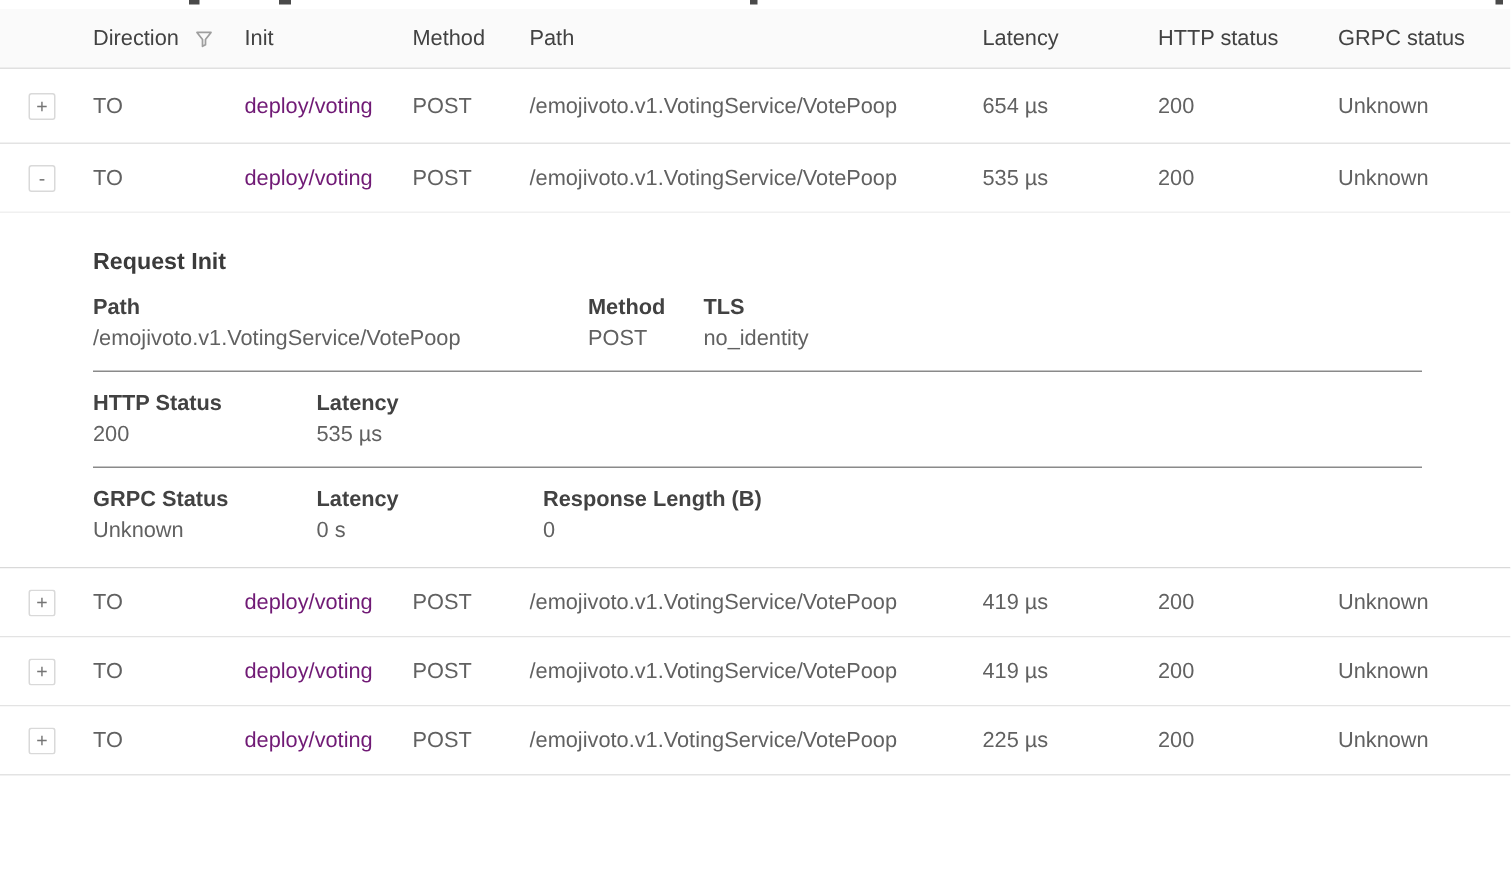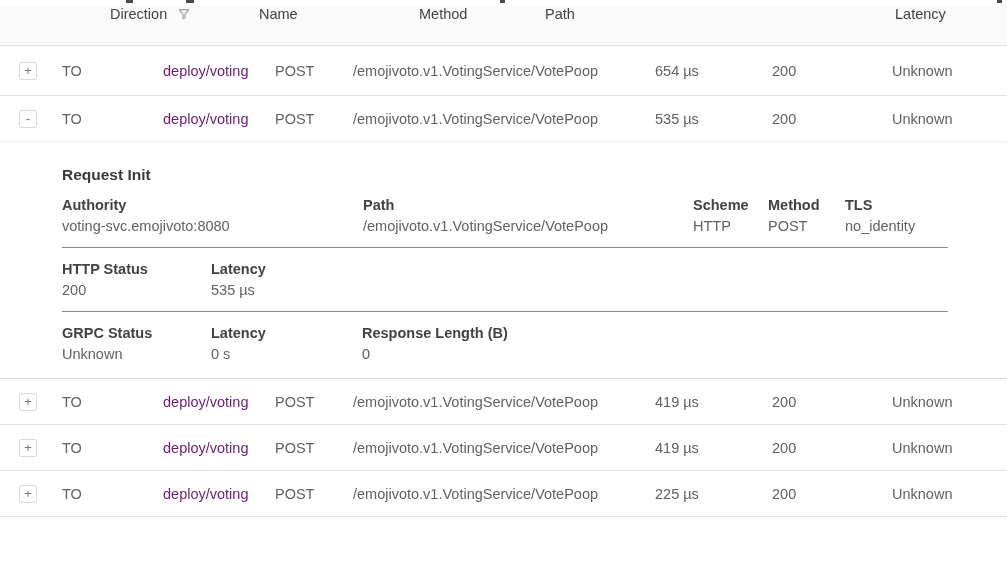--- a/index.html
+++ b/index.html
@@ -14,25 +14,24 @@
   
   .topstrip { position: relative; height: 6px; background: #ffffff; }
   .topstrip .mark { position: absolute; top: 0; height: 3px; background: #4a4a4a; }
   .m1 { left: 126px; width: 7px; }
   .m2 { left: 186px; width: 8px; }
   .m3 { left: 500px; width: 5px; }
   .m4 { left: 997px; width: 5px; }
 
   
   .thead {
-    display: flex; align-items: flex-start;
+    display: flex; align-items: center;
     height: 40px; background: #fafafa;
     border-bottom: 1px solid #e0e0e0;
     color: #424242;
-    gap: 48px;
   }
   .row {
     display: flex; align-items: center;
     height: 50px;
     border-bottom: 1px solid #e3e3e3;
     background: #fff;
   }
   .row.expanded { height: 46px; border-bottom: 1px solid #f0f0f0; }
   .row.r3, .row.r4, .row.r5 { height: 46px; }
 
@@ -100,21 +99,21 @@
 <div class="thead">
   <div class="cell col-expander"></div>
   <div class="cell col-direction hcell-direction">
     <span>Direction</span>
     <span class="funnel">
       <svg width="14" height="14" viewBox="0 0 24 24">
           <path d="M4 4.5h16l-6.3 8v6l-3.4 1.8v-7.8z" fill="none" stroke="#9e9e9e" stroke-width="2" stroke-linejoin="round"></path>
         </svg>
     </span>
   </div>
-  <div class="cell col-name">Name</div>
+  <div class="cell col-name">Init</div>
   <div class="cell col-method">Method</div>
   <div class="cell col-path">Path</div>
   <div class="cell col-latency">Latency</div>
   <div class="cell col-http">HTTP status</div>
   <div class="cell col-grpc">GRPC status</div>
 </div>
 
 <div class="row">
   <div class="cell col-expander">
       <button class="expander-btn">+</button>
@@ -139,31 +138,23 @@
   <div class="cell col-latency">535 µs</div>
   <div class="cell col-http">200</div>
   <div class="cell col-grpc">Unknown</div>
 </div>
 
 <div class="detail">
 
   <div>
     <div class="section-title">Request Init</div>
     <div class="fields">
-      <div class="field w301">
-        <div class="flabel">Authority</div>
-        <div class="fvalue">voting-svc.emojivoto:8080</div>
-      </div>
       <div class="field w330">
         <div class="flabel">Path</div>
         <div class="fvalue">/emojivoto.v1.VotingService/VotePoop</div>
-      </div>
-      <div class="field w75">
-        <div class="flabel">Scheme</div>
-        <div class="fvalue">HTTP</div>
       </div>
       <div class="field w77">
         <div class="flabel">Method</div>
         <div class="fvalue">POST</div>
       </div>
       <div class="field">
         <div class="flabel">TLS</div>
         <div class="fvalue">no_identity</div>
       </div>
     </div>

